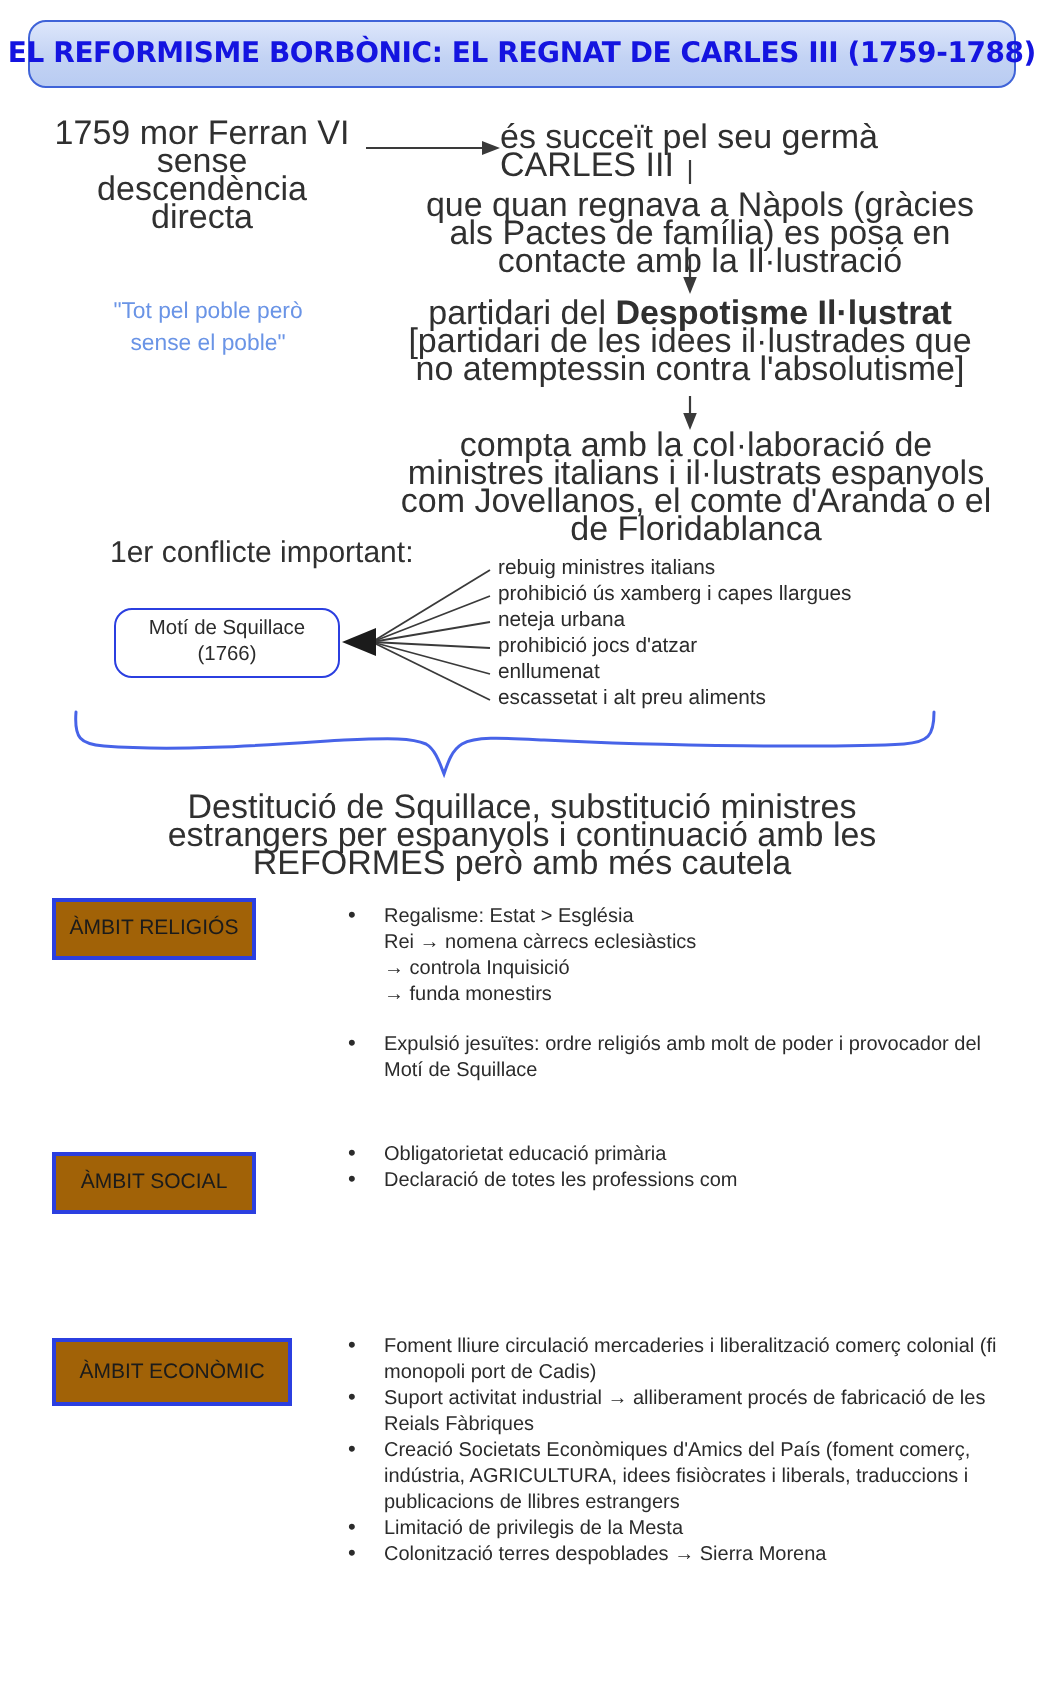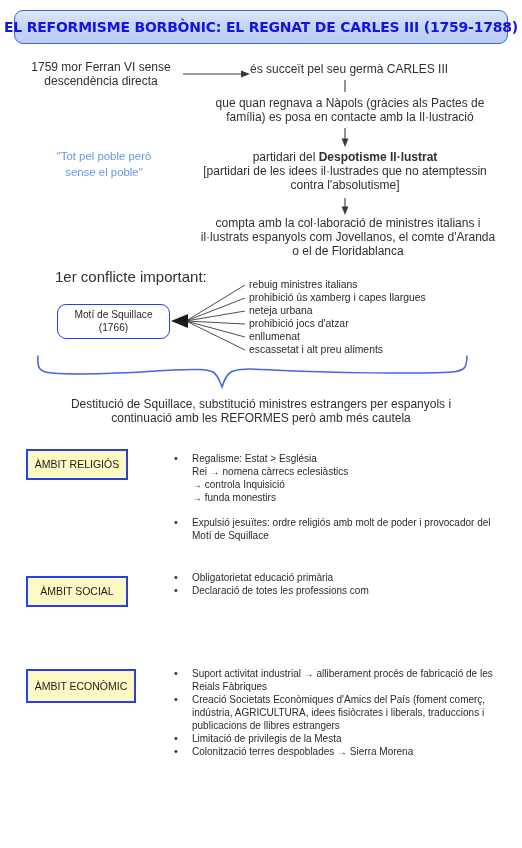--- a/index.html
+++ b/index.html
@@ -36,21 +36,21 @@
     font-weight: bold;
     font-size: 14.2px;
     letter-spacing: -0.2px;
     color: #1414e0;
     white-space: nowrap;
     transform: scaleX(0.985);
   }
 
   
   .txt {
-    font-size: 12px;
+    font-size: 17px;
     line-height: 14px;
     color: #303030;
   }
   .ctr { text-align: center; }
   .b { font-weight: bold; }
 
   #lead-left {
     left: 26px; top: 60px; width: 150px;
     text-align: center;
   }
@@ -96,32 +96,32 @@
   #fan-svg { left: 0; top: 0; }
   #brace-svg { left: 0; top: 0; }
   #arrow-svg { left: 0; top: 0; }
 
   #destitucio-line { left: 66px; top: 397px; width: 390px; }
 
   
   .ambit-box {
     box-sizing: border-box;
     border: 2px solid #2b3fe0;
-    background: #fef9c3;
+    background: #a16207;
     display: flex;
     align-items: center;
     justify-content: center;
     text-align: center;
     font-size: 10.5px;
     line-height: 12.6px;
     color: #1b1b1b;
   }
   #ambit-religios { left: 26px; top: 449px; width: 102px; height: 31px; }
   #ambit-social   { left: 26px; top: 576px; width: 102px; height: 31px; }
-  #ambit-economic { left: 26px; top: 669px; width: 110px; height: 34px; }
+  #ambit-economic { left: 26px; top: 669px; width: 120px; height: 34px; }
 
   
   .bullets {
     font-size: 10px;
     line-height: 13.0px;
   }
   .bullets .row {
     position: relative;
     padding-left: 20px;
     margin-bottom: 0px;
@@ -230,17 +230,18 @@
 </div>
 
 <div class="abs ambit-box" id="ambit-social">ÀMBIT SOCIAL</div>
 <div class="abs bullets" id="bullets-social">
   <div class="row"><span>Obligatorietat educació primària</span></div>
   <div class="row"><span>Declaració de totes les professions com</span></div>
 </div>
 
 <div class="abs ambit-box" id="ambit-economic">ÀMBIT ECONÒMIC</div>
 <div class="abs bullets" id="bullets-economic">
+  <div class="row"><span>Foment lliure circulació mercaderies i liberalització comerç colonial (fi monopoli port de Cadis)</span></div>
   <div class="row"><span>Suport activitat industrial → alliberament procés de fabricació de les Reials Fàbriques</span></div>
   <div class="row"><span>Creació Societats Econòmiques d'Amics del País (foment comerç, indústria, AGRICULTURA, idees fisiòcrates i liberals, traduccions i publicacions de llibres estrangers</span></div>
   <div class="row"><span>Limitació de privilegis de la Mesta</span></div>
   <div class="row"><span>Colonització terres despoblades → Sierra Morena</span></div>
 </div>
 
 </body></html>

